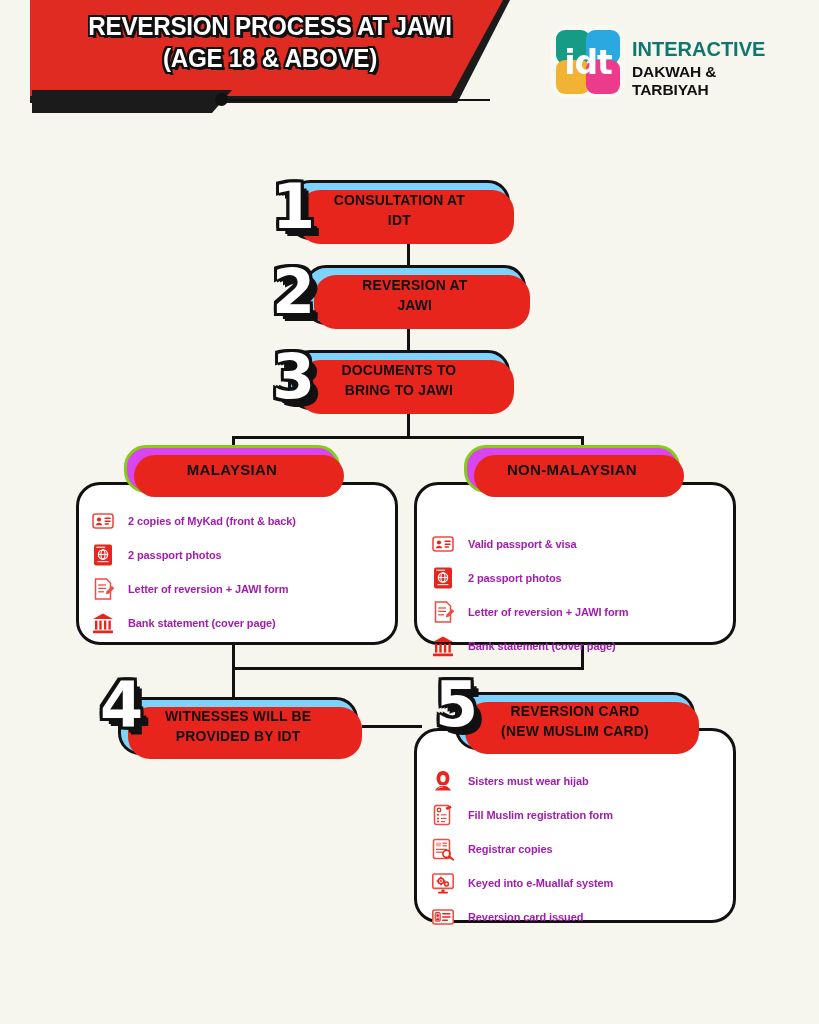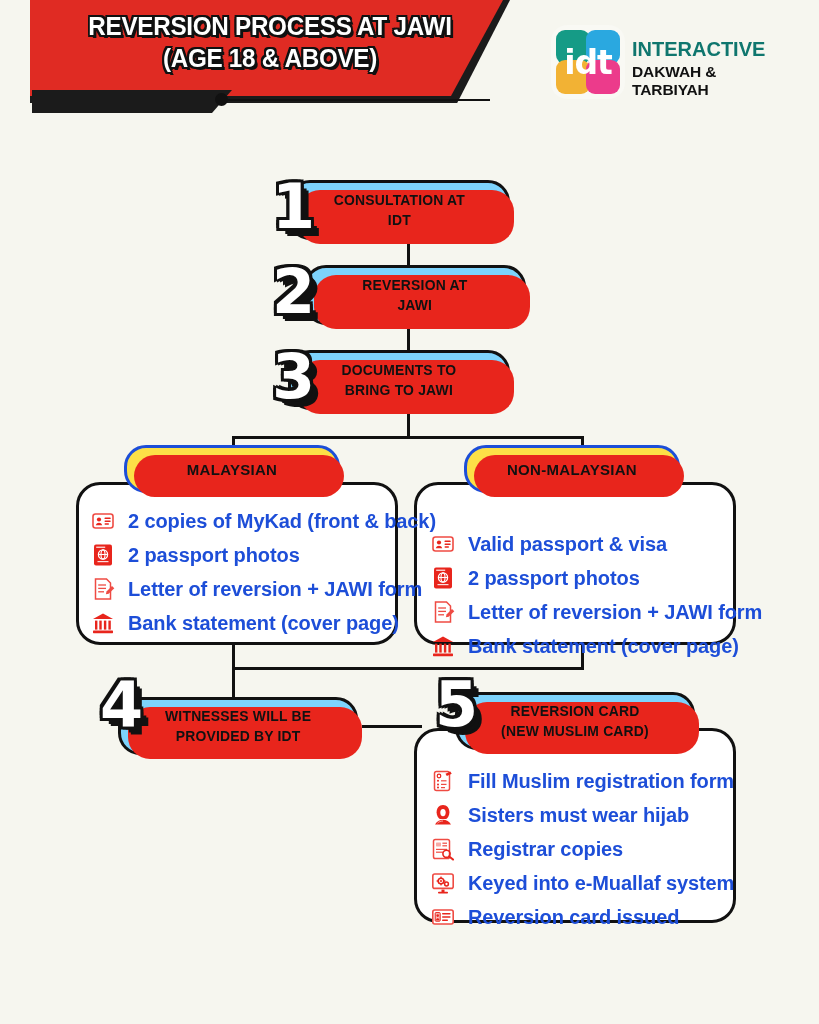--- a/index.html
+++ b/index.html
@@ -110,38 +110,38 @@
       -3px -3px 0 #111, 3px -3px 0 #111, -3px 3px 0 #111, 3px 3px 0 #111,
       6px 6px 0 #111, 8px 8px 0 #111;
   }
 
   
   .panel {
     position: absolute; background: #ffffff;
     border: 3px solid #111; border-radius: 24px; z-index: 2;
   }
   .panel-head {
-    position: absolute; background: #fde047; border: 3px solid #1d4ed8;
+    position: absolute; background: #d946ef; border: 3px solid #84cc16;
     border-radius: 22px; z-index: 6;
     display: flex; align-items: center; justify-content: center;
   }
   .panel-head .shadow {
     position: absolute; left: 7px; top: 7px; right: -7px; bottom: -7px;
     background: #e8251c; border-radius: 22px; z-index: -1;
   }
   .panel-head span {
     font-size: 15px; font-weight: 700; color: #111; letter-spacing: 0.3px;
     font-family: "Liberation Sans Narrow","Liberation Sans",sans-serif;
   }
   .items { position: absolute; z-index: 4; }
   .item { display: flex; align-items: center; margin-bottom: 8px; }
   .item .ico { width: 26px; height: 26px; margin-right: 12px; flex: 0 0 26px;
                display: flex; align-items: center; justify-content: center; }
   .item .txt {
-    font-size: 20px; font-weight: 700; color: #1d4ed8;
+    font-size: 11px; font-weight: 700; color: #a21caf;
     letter-spacing: -0.1px; white-space: nowrap;
     font-family: "Liberation Sans","DejaVu Sans",sans-serif;
     text-align: center;
   }
 </style>
 </head>
 <body>
 
 <div class="header">
   <div class="banner-outline"></div>
@@ -347,20 +347,32 @@
 <div class="step-num" style="left:435px; top:668px;">5</div>
 <div class="box" style="left:455px; top:692px; width:240px; height:58px;">
   <div class="shadow"></div>
   <div class="box-label">
     <span>REVERSION CARD</span><br>
     <span>(NEW MUSLIM CARD)</span>
   </div>
 </div>
 
 <div class="items" style="left:430px; top:768px;">
+
+  <div class="item">
+    <span class="ico">
+      <svg width="24" height="24" viewBox="0 0 24 24">
+          <path d="M12 2c-4 0-6.4 3.2-6.4 7.2 0 3.4 1.6 5.6 3.2 6.8h6.4c1.6-1.2 3.2-3.4 3.2-6.8C18.4 5.2 16 2 12 2z" fill="#e8251c"></path>
+          <ellipse cx="12" cy="9.6" rx="2.7" ry="3.6" fill="#fff"></ellipse>
+          <path d="M4 21.6c1.6-3.2 4.6-4.8 8-4.8s6.4 1.6 8 4.8z" fill="#e8251c"></path>
+          <path d="M6.5 20.2c1.2-1.4 3.2-2.2 5.5-2.2" fill="none" stroke="#fff" stroke-width="1" opacity=".6"></path>
+        </svg>
+    </span>
+    <span class="txt">Sisters must wear hijab</span>
+  </div>
 
   <div class="item">
     <span class="ico">
       <svg width="22" height="24" viewBox="0 0 22 24">
           <rect x="2.5" y="2.5" width="15" height="19" rx="2" fill="#fff" stroke="#ef4b43" stroke-width="1.5"></rect>
           <circle cx="7" cy="7" r="1.8" fill="none" stroke="#e8251c" stroke-width="1.2"></circle>
           <circle cx="6" cy="11.8" r="1" fill="#e8251c"></circle>
           <circle cx="6" cy="15.4" r="1" fill="#e8251c"></circle>
           <circle cx="6" cy="18.6" r="1" fill="#e8251c"></circle>
           <line x1="9" y1="11.8" x2="14.5" y2="11.8" stroke="#ef4b43" stroke-width="1.2"></line>
@@ -368,32 +380,20 @@
           <line x1="9" y1="18.6" x2="13" y2="18.6" stroke="#ef4b43" stroke-width="1.2"></line>
           <path d="M13.5 4.8l4.8-2.3 1.4 2.3-4.9 2.3z" fill="#e8251c"></path>
         </svg>
     </span>
     <span class="txt">Fill Muslim registration form</span>
   </div>
 
   <div class="item">
     <span class="ico">
       <svg width="24" height="24" viewBox="0 0 24 24">
-          <path d="M12 2c-4 0-6.4 3.2-6.4 7.2 0 3.4 1.6 5.6 3.2 6.8h6.4c1.6-1.2 3.2-3.4 3.2-6.8C18.4 5.2 16 2 12 2z" fill="#e8251c"></path>
-          <ellipse cx="12" cy="9.6" rx="2.7" ry="3.6" fill="#fff"></ellipse>
-          <path d="M4 21.6c1.6-3.2 4.6-4.8 8-4.8s6.4 1.6 8 4.8z" fill="#e8251c"></path>
-          <path d="M6.5 20.2c1.2-1.4 3.2-2.2 5.5-2.2" fill="none" stroke="#fff" stroke-width="1" opacity=".6"></path>
-        </svg>
-    </span>
-    <span class="txt">Sisters must wear hijab</span>
-  </div>
-
-  <div class="item">
-    <span class="ico">
-      <svg width="24" height="24" viewBox="0 0 24 24">
           <rect x="2.5" y="2.5" width="16" height="19" rx="1.8" fill="#fff" stroke="#ef4b43" stroke-width="1.5"></rect>
           <rect x="5" y="5.4" width="5" height="4" rx=".6" fill="#f7a9a5"></rect>
           <line x1="11.4" y1="6.2" x2="16" y2="6.2" stroke="#ef4b43" stroke-width="1.2"></line>
           <line x1="11.4" y1="8.8" x2="16" y2="8.8" stroke="#ef4b43" stroke-width="1.2"></line>
           <line x1="5" y1="12.4" x2="16" y2="12.4" stroke="#ef4b43" stroke-width="1.2"></line>
           <line x1="5" y1="15.2" x2="12" y2="15.2" stroke="#ef4b43" stroke-width="1.2"></line>
           <circle cx="15.5" cy="16.8" r="3.6" fill="none" stroke="#e8251c" stroke-width="1.6"></circle>
           <line x1="18.2" y1="19.4" x2="22" y2="22.6" stroke="#e8251c" stroke-width="2" stroke-linecap="round"></line>
         </svg>
     </span>

